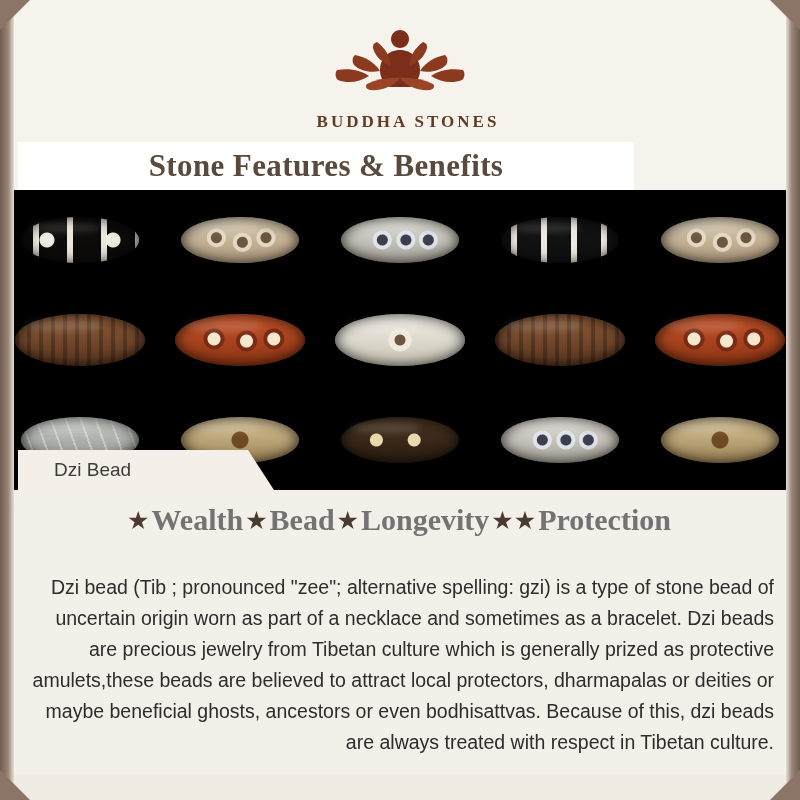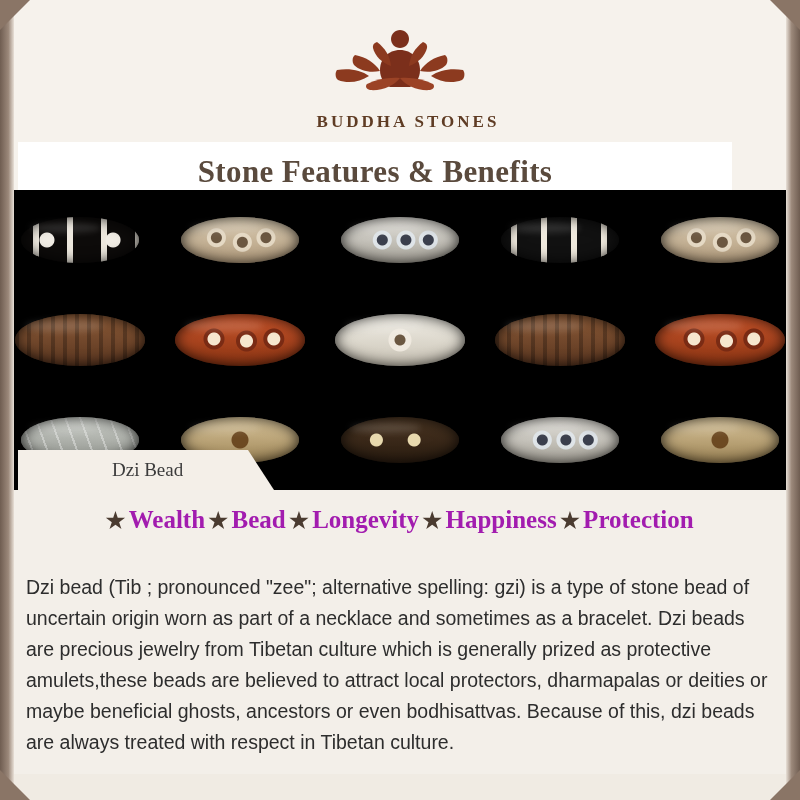--- a/index.html
+++ b/index.html
@@ -85,26 +85,26 @@
     font-weight: bold;
     font-family: "Liberation Serif", serif;
     margin-left: 16px;
   }
 
   
   .title-bar {
     position: absolute;
     top: 142px;
     left: 18px;
-    width: 714px;
+    width: 616px;
     height: 48px;
     background: #ffffff;
     border-bottom: 3px solid #9d8a7c;
     display: flex;
-    align-items: flex-end;
+    align-items: center;
     justify-content: center;
   }
   .title-bar .title-text {
     font-size: 31px;
     font-weight: bold;
     color: #5a4a3d;
     font-family: "Liberation Serif", serif;
     letter-spacing: .4px;
   }
 
@@ -217,24 +217,23 @@
     left: 18px;
     top: 450px;
     width: 230px;
     height: 40px;
     background: #f4efe8;
     display: flex;
     align-items: center;
     z-index: 3;
   }
   .caption-tab .caption-text {
-    margin-left: 94px;
+    margin-left: 36px;
     font-size: 19px;
     color: #3c3c3c;
-    font-family: Liberation Serif, serif;
   }
   .caption-notch {
     position: absolute;
     left: 248px;
     top: 450px;
     width: 0; height: 0;
     border-bottom: 40px solid #f4efe8;
     border-right: 26px solid transparent;
     z-index: 3;
   }
@@ -254,37 +253,37 @@
   .benefit-item {
     display: flex;
     align-items: center;
   }
   .star {
     color: #4a3b30;
     font-size: 25px;
     line-height: 1;
   }
   .benefit-label {
-    font-size: 25px;
+    font-size: 30px;
     font-weight: bold;
-    color: #a21caf;
+    color: #737373;
     font-family: "Liberation Serif", serif;
     padding: 0 2px;
   }
 
   
   .body-copy {
     position: absolute;
     top: 552px;
     left: 26px;
     width: 748px;
     font-size: 19.5px;
     line-height: 31px;
     color: #2d2d2d;
-    text-align: left;
+    text-align: right;
   }
 
   .bottom-bar {
     position: absolute;
     left: 0; bottom: 0;
     width: 800px; height: 26px;
     background: #f0ebe3;
   }
 </style>
 </head>
@@ -395,21 +394,20 @@
     </span>
     <span class="benefit-item">
       <span class="benefit-label">Bead</span>
       <span class="star">★</span>
     </span>
     <span class="benefit-item">
       <span class="benefit-label">Longevity</span>
       <span class="star">★</span>
     </span>
     <span class="benefit-item">
-      <span class="benefit-label">Happiness</span>
       <span class="star">★</span>
     </span>
     <span class="benefit-item">
       <span class="benefit-label">Protection</span>
     </span>
   </div>
 
   <p class="body-copy">Dzi bead (Tib ; pronounced "zee"; alternative spelling: gzi) is a type of stone bead of uncertain origin worn as part of a necklace and sometimes as a bracelet. Dzi beads are precious jewelry from Tibetan culture which is generally prized as protective amulets,these beads are believed to attract local protectors, dharmapalas or deities or maybe beneficial ghosts, ancestors or even bodhisattvas. Because of this, dzi beads are always treated with respect in Tibetan culture.</p>
 
   <div class="bottom-bar"></div>

